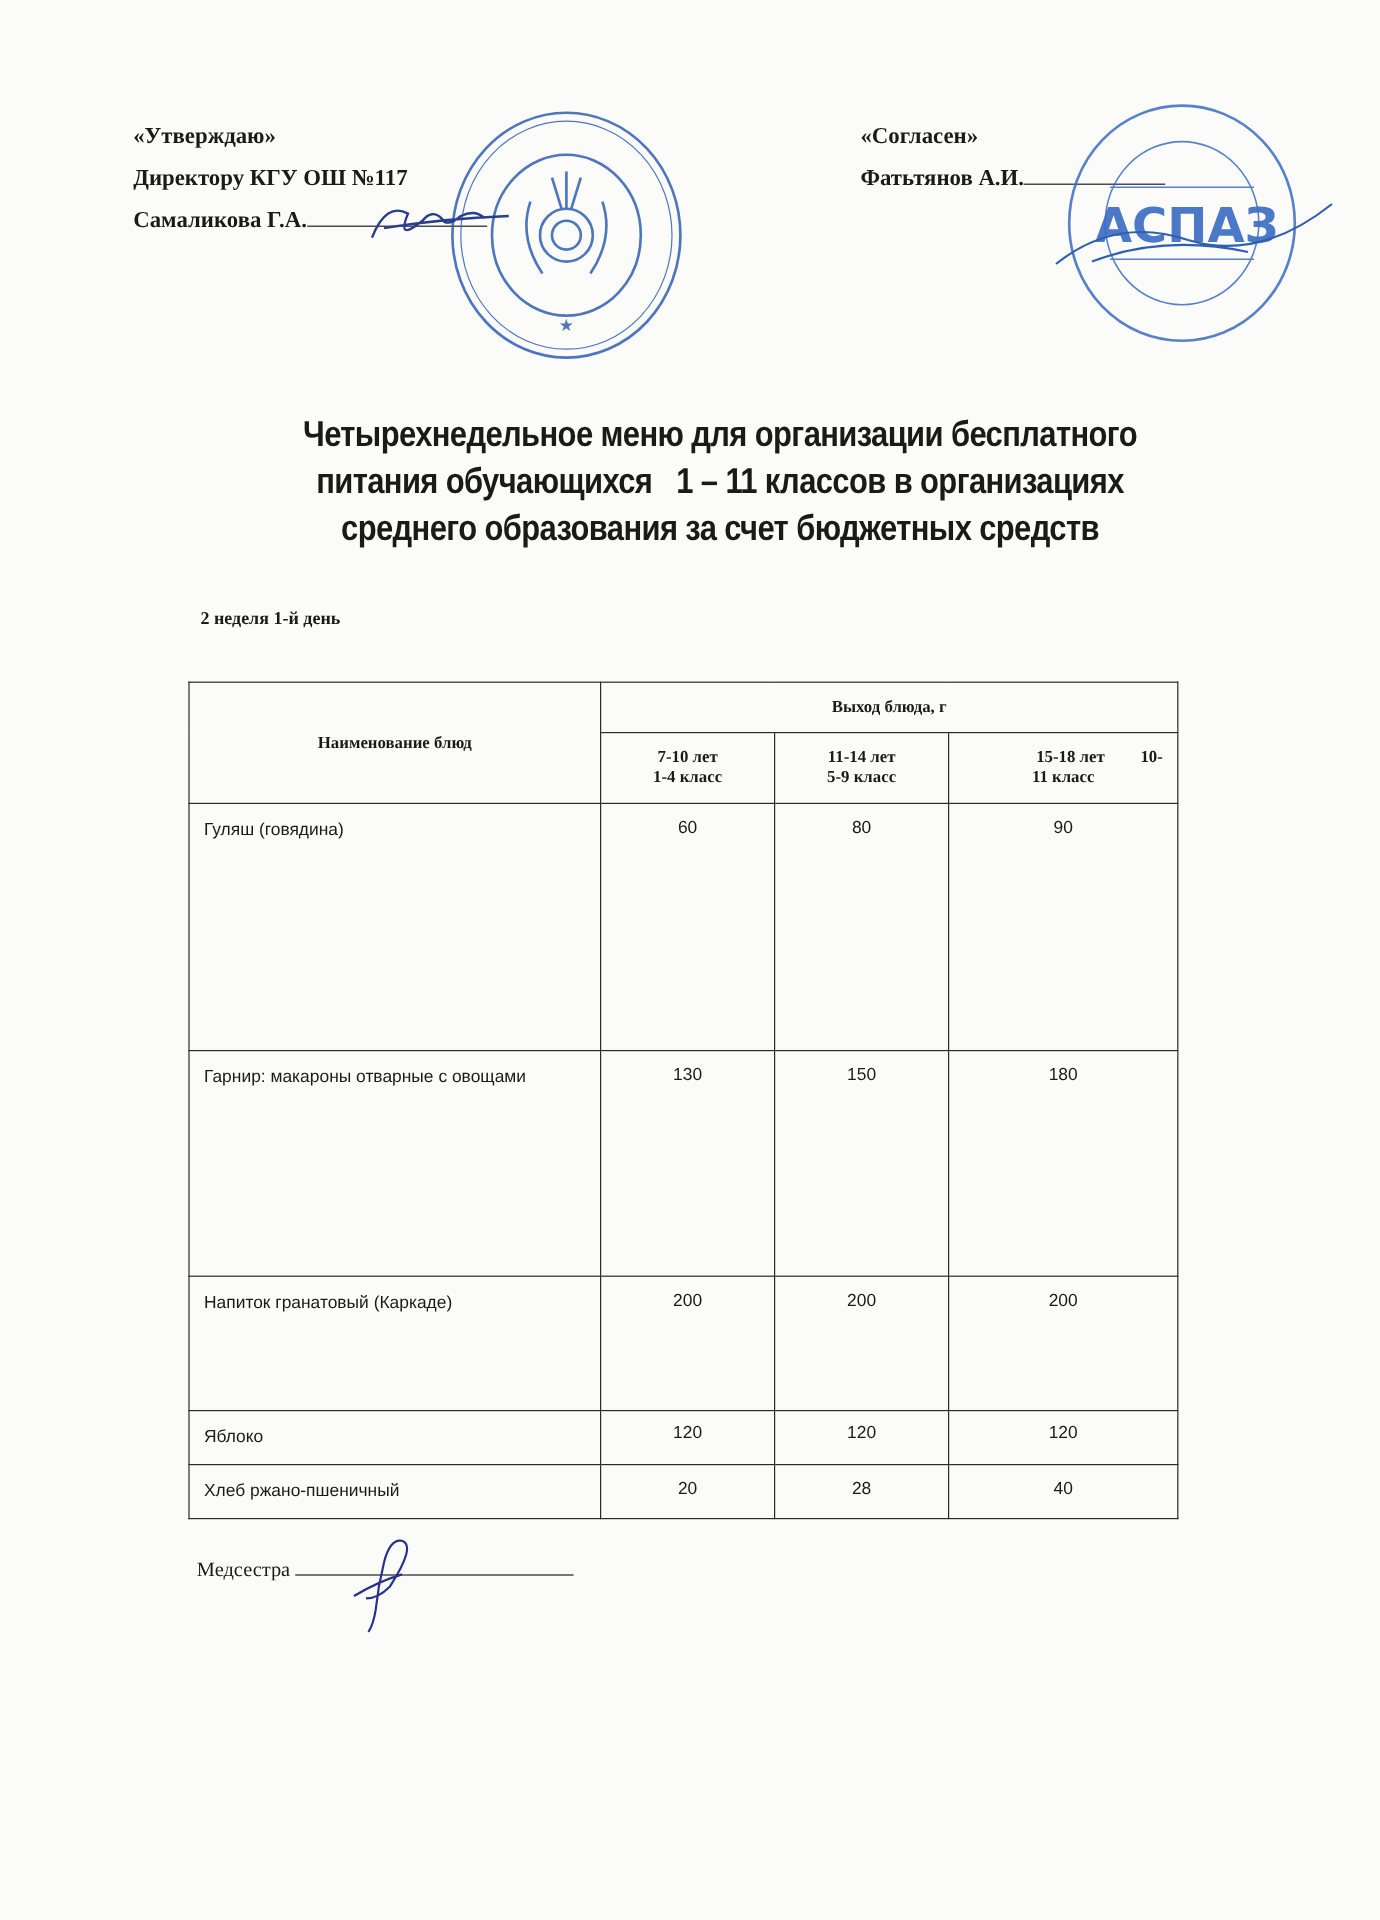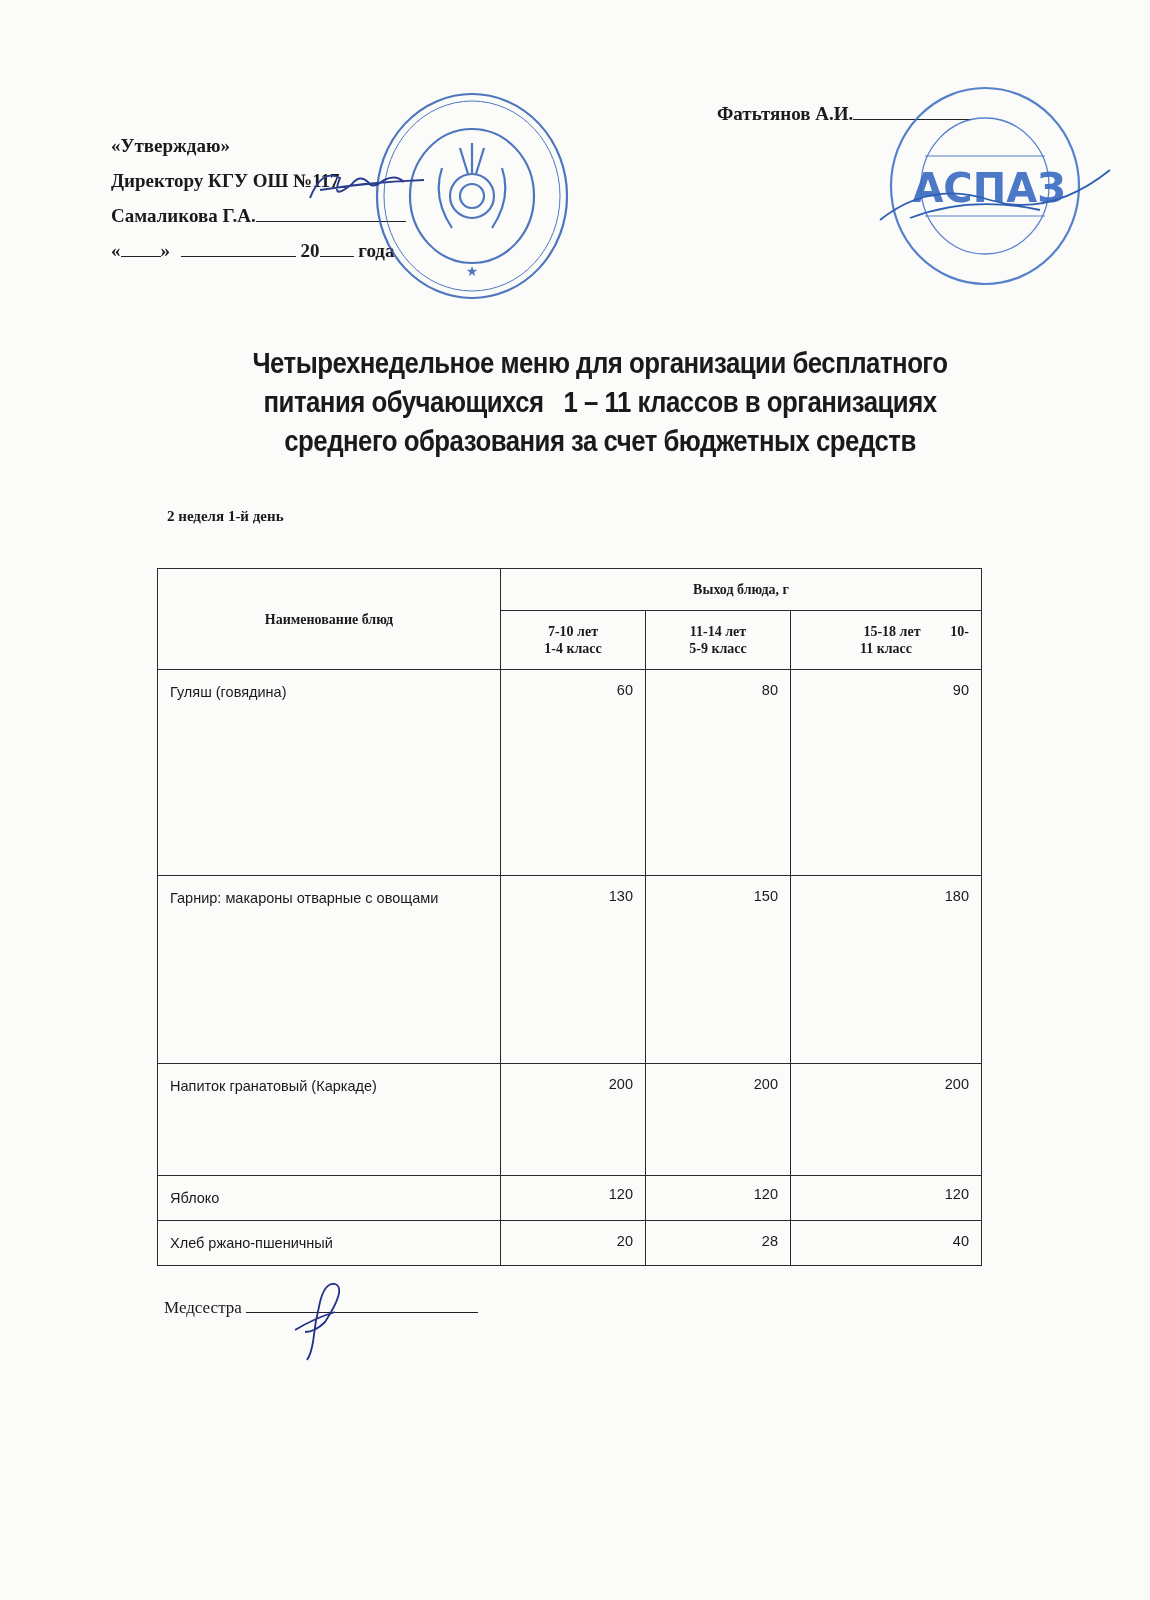--- a/index.html
+++ b/index.html
@@ -4,21 +4,21 @@
   <style>
     html, body { margin: 0; padding: 0; }
     body {
       width: 1150px; height: 1600px; position: relative; overflow: hidden;
       background: #fbfbf9;
       font-family: "Liberation Serif", serif;
       color: #1a1a1a;
     }
     .abs { position: absolute; }
     .hdr-block { font-weight: bold; font-size: 19px; line-height: 35px; }
-    .hdr-left { left: 111px; top: 96px; margin-top: 32px; }
+    .hdr-left { left: 111px; top: 96px; }
     .hdr-right { left: 717px; top: 96px; }
     .uline { display: inline-block; border-bottom: 1.5px solid #222; vertical-align: baseline; height: 16px; }
 
     .title {
       left: 150px; top: 343px; width: 900px;
       text-align: center; font-weight: bold;
       font-family: "Liberation Sans", sans-serif;
       font-size: 30px; line-height: 39px; letter-spacing: -0.6px;
       transform: scaleX(0.86); transform-origin: center top;
     }
@@ -32,47 +32,42 @@
     table.menu td, table.menu th {
       border: 1.5px solid #2a2a2a; padding: 12px; vertical-align: top;
     }
     table.menu th {
       font-family: "Liberation Serif", serif; font-weight: bold; font-size: 14px;
       vertical-align: middle; text-align: center; line-height: 17px;
     }
     .col-name { width: 343px; }
     .col-v { width: 145px; }
     td.name { padding: 4px 6px 0 6px; line-height: 20px; }
-    td.val { text-align: right; padding-top: 4px; }
+    td.val { text-align: center; padding-top: 4px; }
     .last-th { position: relative; }
     .th-tail { position: absolute; right: 12px; top: 12px; }
 
     .nurse { left: 164px; top: 1296px; font-size: 17px; }
     .nurse .uline { width: 232px; margin-left: 4px; }
 
     .stamp svg, .sig svg { display: block; }
   </style>
 </head>
 <body>
 
 <div class="abs hdr-block hdr-left">
   <div>«Утверждаю»</div>
   <div>Директору КГУ ОШ №117</div>
   <div>
     <span>Самаликова Г.А.</span><span class="uline" style="width:150px"></span>
   </div>
-  <div>
-    <span>«</span><span class="uline" style="width:40px"></span><span>»</span>
-    <span class="uline" style="width:115px;margin-left:6px"></span>
-    <span>20</span><span class="uline" style="width:34px"></span>
-    <span>года</span>
-  </div>
 </div>
 
 <div class="abs hdr-block hdr-right">
+  <div>«Согласен»</div>
   <div>
     <span>Фатьтянов А.И.</span><span class="uline" style="width:118px"></span>
   </div>
 </div>
 
 <div class="abs stamp" style="left:372px;top:88px;">
   <svg width="200" height="215" viewBox="0 0 200 215">
     <g fill="none" stroke="#2f5fb3" stroke-width="2.2" opacity="0.85">
       <ellipse cx="100" cy="108" rx="95" ry="102"></ellipse>
       <ellipse cx="100" cy="108" rx="88" ry="95" stroke-width="1"></ellipse>

